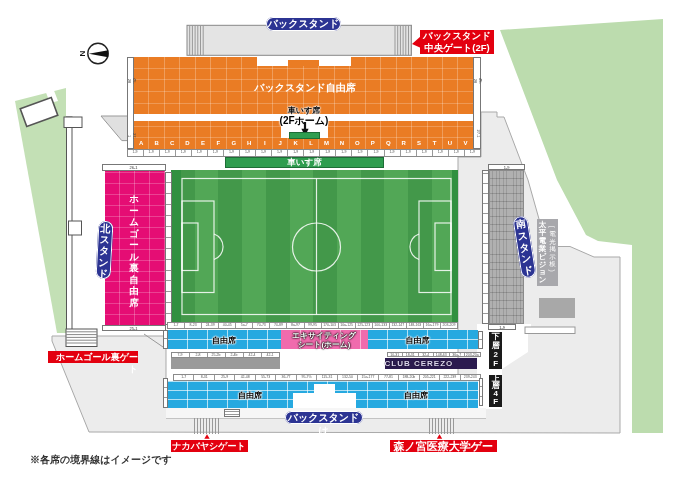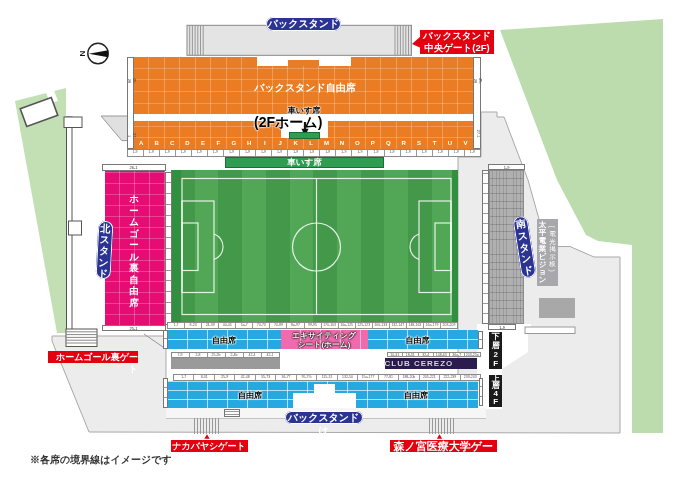--- a/index.html
+++ b/index.html
@@ -92,21 +92,21 @@
 
 <div class="abs" style="left:288px;top:60px;width:31px;height:6.3px;background:#ea7c24;"></div>
 
 <div class="abs" style="left:205px;top:81px;width:200px;text-align:center;font-size:10px;font-weight:bold;color:#fff;">バックスタンド自由席</div>
 
 <div class="abs" style="left:126.5px;top:114px;width:354.5px;height:7.3px;background:#fff;"></div>
 
 <div class="abs" style="left:280.6px;top:121.3px;width:47px;height:17.2px;background:#fff;"></div>
 
 <div class="abs glow" style="left:254px;top:104.5px;width:100px;text-align:center;font-size:8px;">車いす席</div>
-<div class="abs glow" style="left:254px;top:114px;width:100px;font-size:14px;">(2Fホーム)</div>
+<div class="abs glow" style="left:254px;top:114px;width:100px;text-align:center;font-size:10px;">(2Fホーム)</div>
 
 <svg class="abs" style="left:299px;top:122px;" width="12" height="15" viewBox="0 0 12 15">
   <path d="M6,0 V7" stroke="#111" stroke-width="2.2" fill="none"></path>
   <polygon points="6,14 2.4,6.8 9.6,6.8" fill="#111"></polygon>
 </svg>
 
 <div class="abs" style="left:288.7px;top:132.3px;width:31px;height:6.5px;background:#2f9d4f;border:1px solid #1d6e36;box-sizing:border-box;"></div>
 
 <div class="vcol" style="left:126.5px;top:57px;width:7px;height:91.5px;">
       <div style="transform:rotate(90deg);font-size:4px;color:#444;width:7px;margin-top:18px;text-align:center;">45-28</div>

